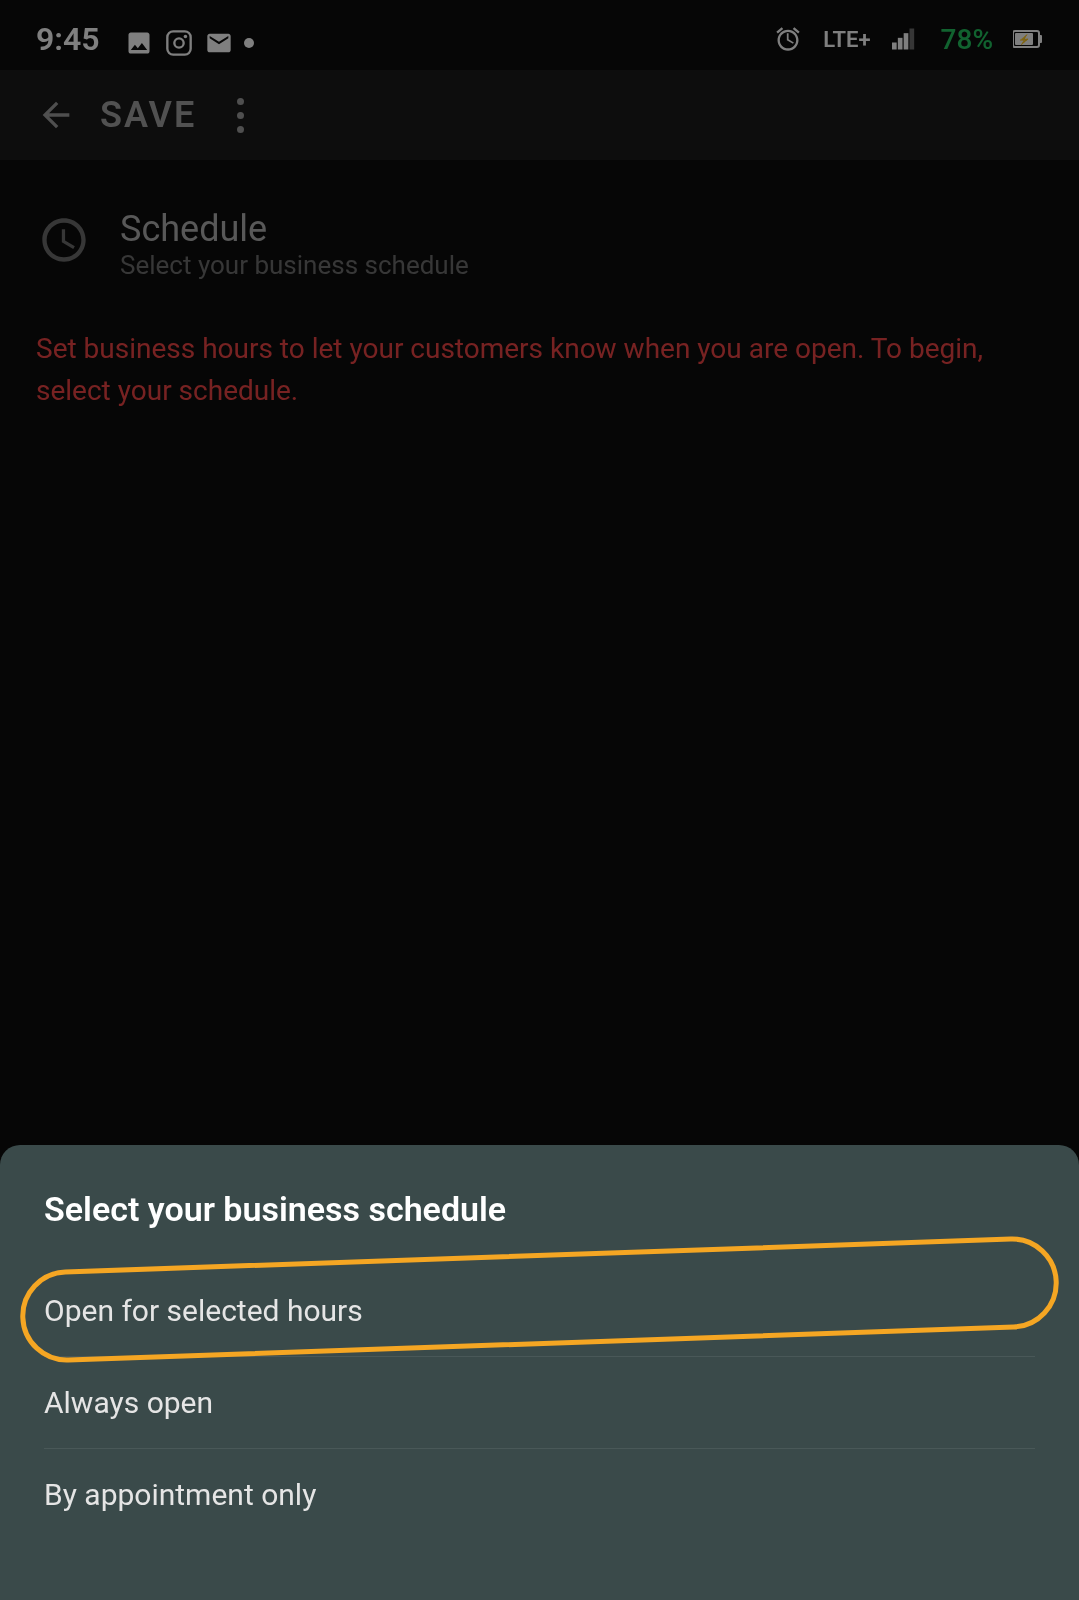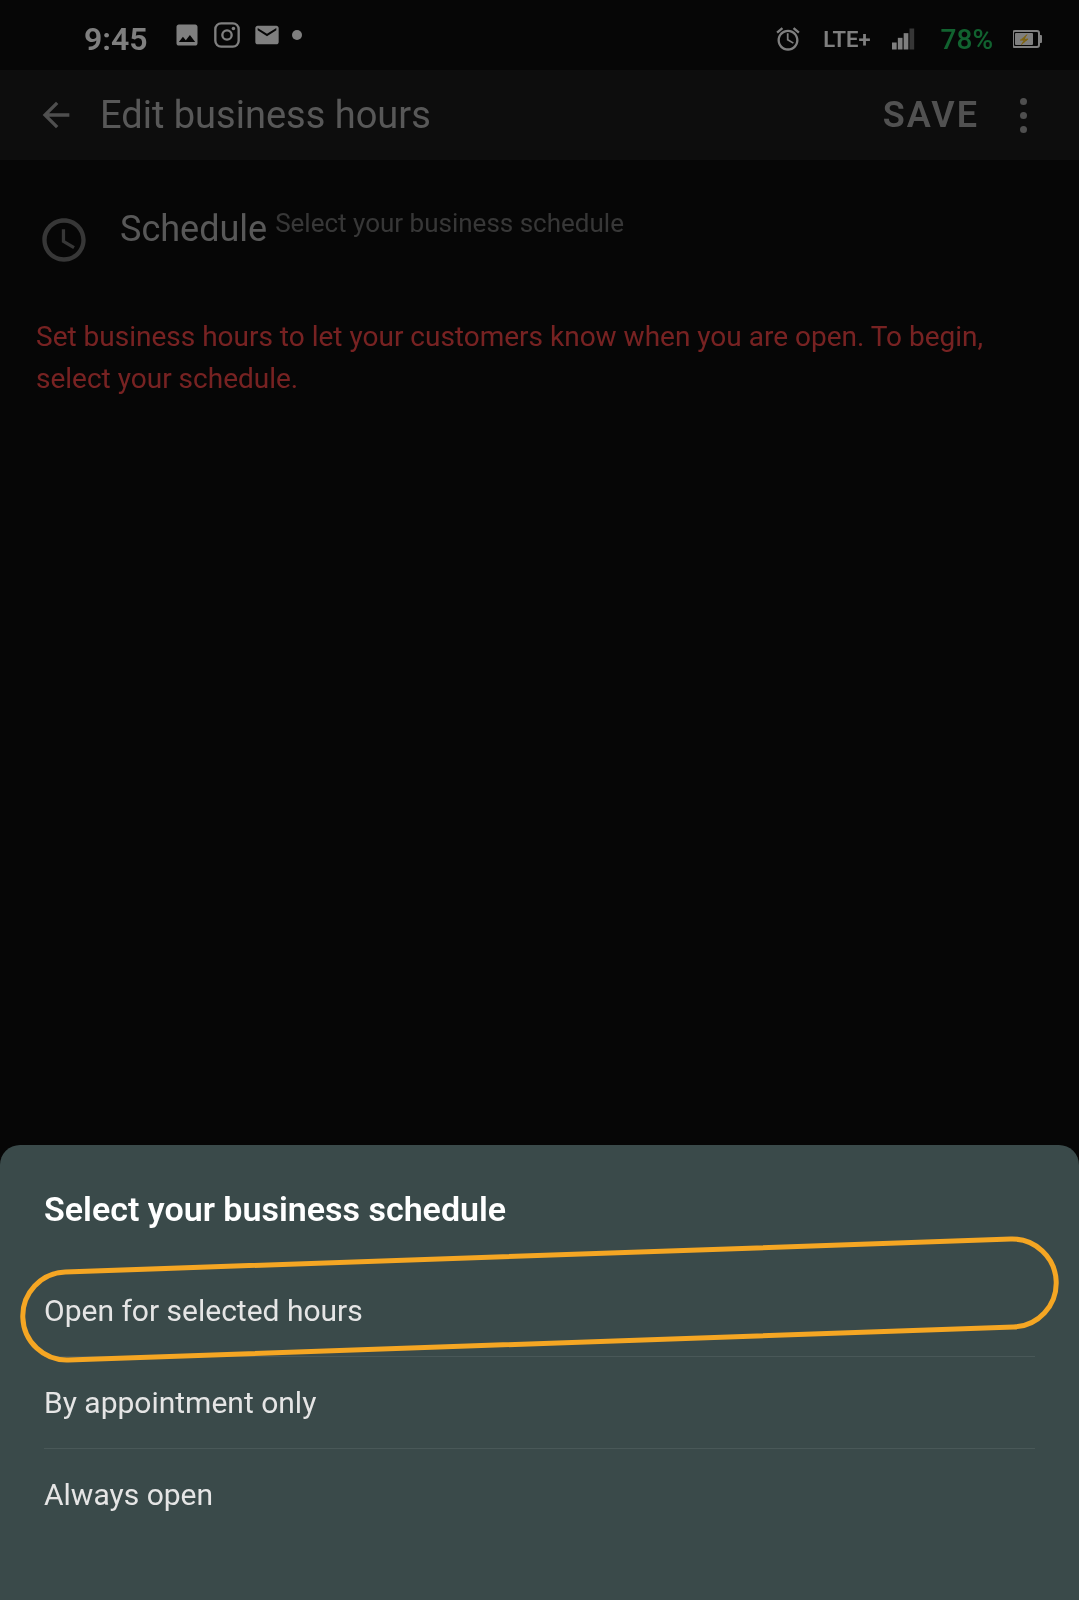--- a/index.html
+++ b/index.html
@@ -19,23 +19,22 @@
     .status-bar {
       display: flex;
       justify-content: space-between;
       align-items: center;
       padding: 18px 36px 10px 36px;
       height: 70px;
     }
 
     .status-left {
       display: flex;
-      align-items: flex-start;
+      align-items: flex-end;
       gap: 24px;
-      margin-left: 48px;
     }
 
     .status-time {
       font-size: 32px;
       font-weight: 600;
       color: #ffffff;
     }
 
     .status-icons {
       display: flex;
@@ -135,22 +134,21 @@
       height: 56px;
       margin-top: 4px;
       flex-shrink: 0;
       display: flex;
       align-items: center;
       justify-content: center;
     }
 
     .schedule-text {
       display: flex;
-      flex-direction: row;
-      gap: 8px;
+      flex-direction: column;
     }
 
     .schedule-title {
       font-size: 36px;
       font-weight: 400;
       color: #b0b0b0;
     }
 
     .schedule-subtitle {
       font-size: 26px;
@@ -300,21 +298,20 @@
     </div>
   </div>
 </div>
 
 <div class="app-bar">
   <div class="back-button">
     <svg width="40" height="40" viewBox="0 0 24 24">
         <path d="M20 11H7.83l5.59-5.59L12 4l-8 8 8 8 1.41-1.41L7.83 13H20v-2z" fill="#9e9e9e"></path>
       </svg>
   </div>
-  <span class="app-title">Edit business hours</span>
   <span class="save-button">SAVE</span>
   <div class="more-button">
     <div class="three-dots">
       <span></span>
       <span></span>
       <span></span>
     </div>
   </div>
 </div>
 
@@ -337,19 +334,19 @@
 
 <div class="bottom-sheet">
   <div class="sheet-title">Select your business schedule</div>
 
   <div class="sheet-item sheet-item-circled">
     <span>Open for selected hours</span>
     <div class="orange-circle"></div>
   </div>
 
   <div class="sheet-item">
+    <span>Always open</span>
+  </div>
+
+  <div class="sheet-item">
     <span>By appointment only</span>
   </div>
-
-  <div class="sheet-item">
-    <span>Always open</span>
-  </div>
 </div>
 
 </body></html>

